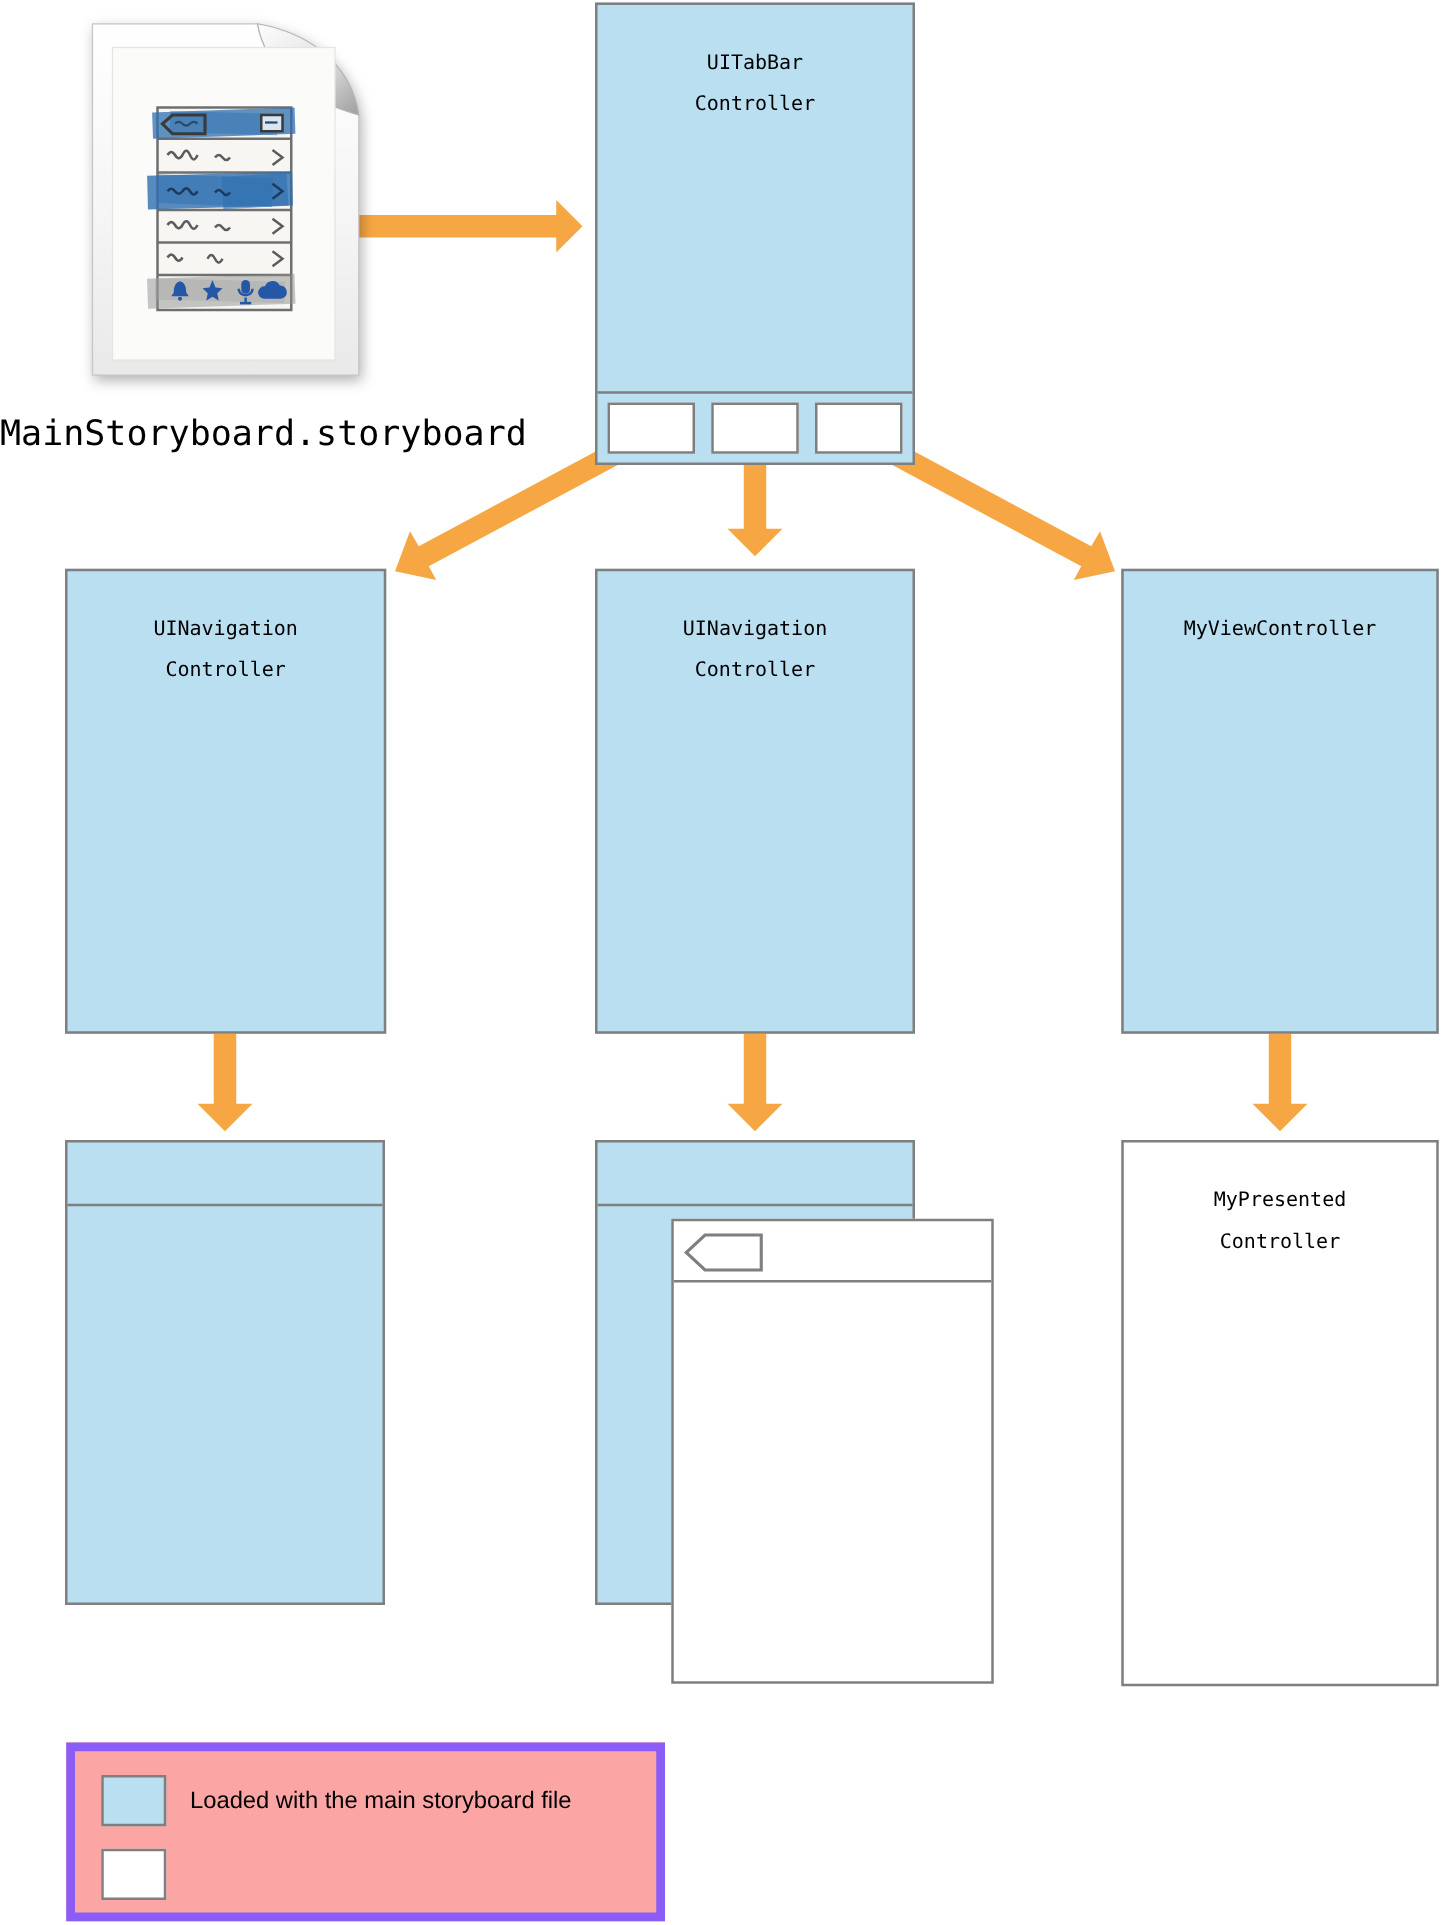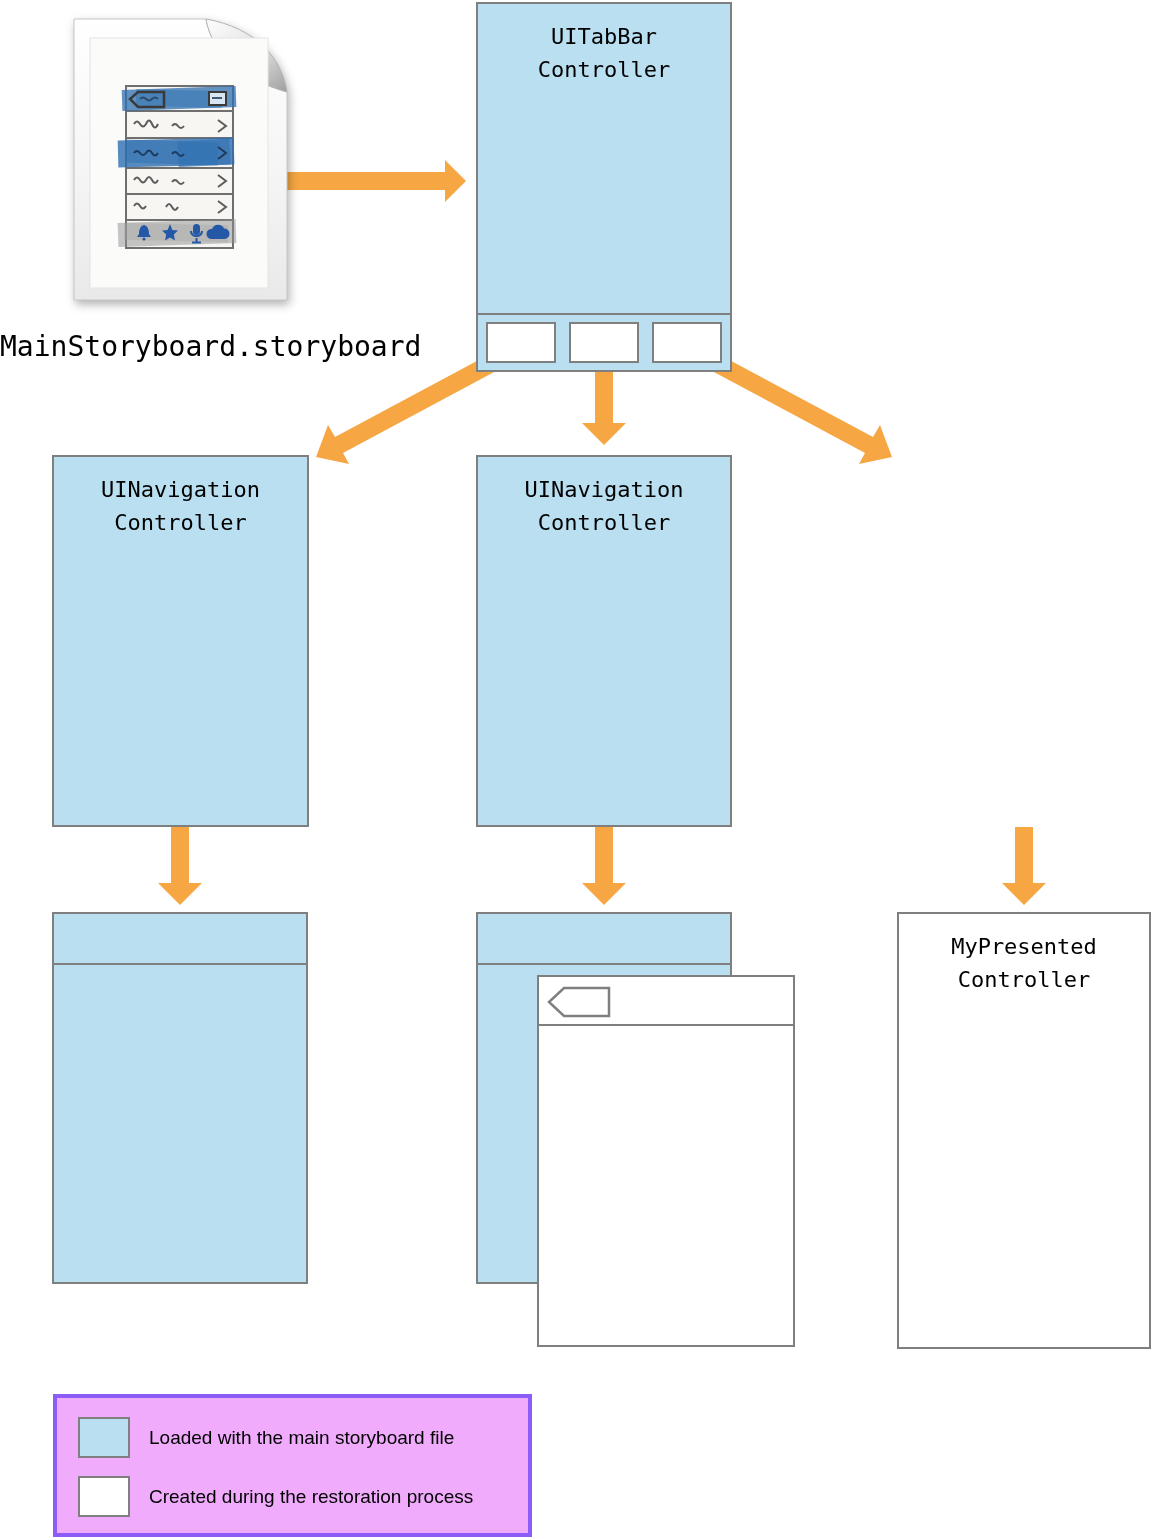--- a/index.html
+++ b/index.html
@@ -3,37 +3,37 @@
 <meta charset="utf-8">
 <style>
   html,body{margin:0;padding:0;background:#ffffff;}
   #canvas{position:relative;width:1154px;height:1540px;background:#ffffff;overflow:hidden;
           font-family:"DejaVu Sans Mono",monospace;}
   svg{display:block;}
   .overlay{position:absolute;left:0;top:0;pointer-events:none;}
 
   .box{position:absolute;box-sizing:border-box;border:2px solid #7F7F7F;background:#B9DFF0;}
   .box.white{background:#ffffff;}
-  .box-title{font-family:"DejaVu Sans Mono",monospace;font-size:22px;line-height:33px;
-             color:#000;text-align:center;padding-top:16px;white-space:pre-line;}
+  .box-title{font-family:"DejaVu Sans Mono",monospace;font-size:16px;line-height:33px;
+             color:#000;text-align:center;padding-top:29px;white-space:pre-line;}
 
   .navbar-strip{position:absolute;left:0;top:0;right:0;height:49px;border-bottom:2px solid #7F7F7F;}
   .navbar-strip.short{height:47px;}
 
   .tabbar-strip{position:absolute;left:0;right:0;bottom:0;height:57px;border-top:2px solid #7F7F7F;
                 display:flex;align-items:center;gap:13px;padding-left:8px;box-sizing:border-box;}
   .tab-slot{width:66px;height:37px;border:2px solid #7F7F7F;background:#ffffff;}
 
   .file-label{position:absolute;left:0;top:332px;font-family:"DejaVu Sans Mono",monospace;
               font-size:28px;line-height:30px;color:#000;}
 
   .back-btn{position:absolute;left:8px;top:9px;}
 
   .legend{position:absolute;left:53px;top:1394px;width:479px;height:143px;box-sizing:border-box;
-          border:4px solid #8b5cf6;background:#f0abfc;}
+          border:7px solid #8b5cf6;background:#fca5a5;}
   .legend-swatch{position:absolute;left:21px;width:48px;height:37px;border:2px solid #7F7F7F;}
   .legend-swatch.blue{background:#B9DFF0;}
   .legend-swatch.white{background:#ffffff;}
   .legend-label{position:absolute;left:92px;font-family:"Liberation Sans",sans-serif;
                 font-size:19px;line-height:23px;color:#000;white-space:nowrap;}
 </style>
 </head>
 <body>
 
 <div id="canvas">
@@ -142,20 +142,23 @@
   <div class="box" style="left:52px;top:455px;width:257px;height:372px;">
     <div class="box-title">UINavigation
 Controller</div>
   </div>
 
   <div class="box" style="left:476px;top:455px;width:256px;height:372px;">
     <div class="box-title">UINavigation
 Controller</div>
   </div>
 
+  <div class="box" style="left:897px;top:455px;width:254px;height:372px;">
+    <div class="box-title">MyViewController</div>
+  </div>
 
   <div class="box" style="left:52px;top:912px;width:256px;height:372px;">
     <div class="navbar-strip"></div>
   </div>
 
   <div class="box" style="left:476px;top:912px;width:256px;height:372px;">
     <div class="navbar-strip"></div>
   </div>
 
   <div class="box white" style="left:537px;top:975px;width:258px;height:372px;">
@@ -168,16 +171,15 @@
 
   <div class="box white" style="left:897px;top:912px;width:254px;height:437px;">
     <div class="box-title">MyPresented
 Controller</div>
   </div>
 
   <div class="legend">
     <div class="legend-swatch blue" style="top:19px;"></div>
     <div class="legend-label" style="top:28px;">Loaded with the main storyboard file</div>
     <div class="legend-swatch white" style="top:78px;"></div>
-    <div class="legend-label" style="top:87px;">Created during the restoration process</div>
   </div>
 
 </div>
 
 </body></html>

